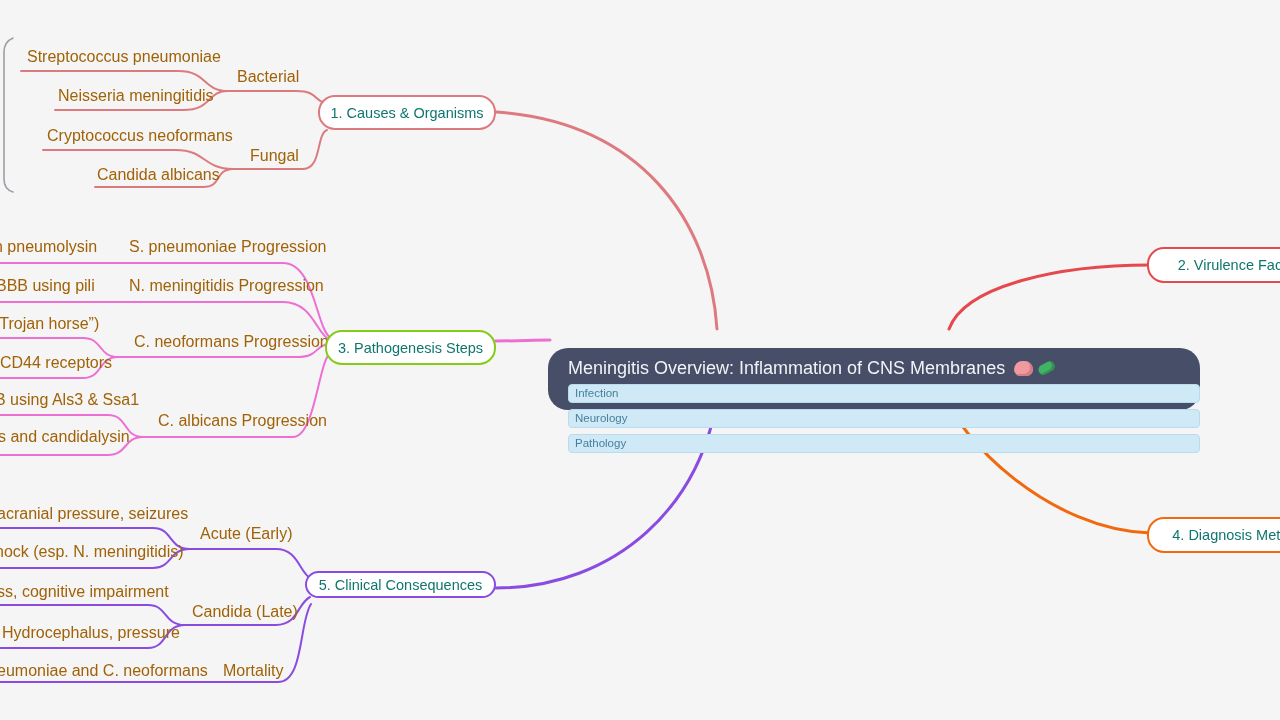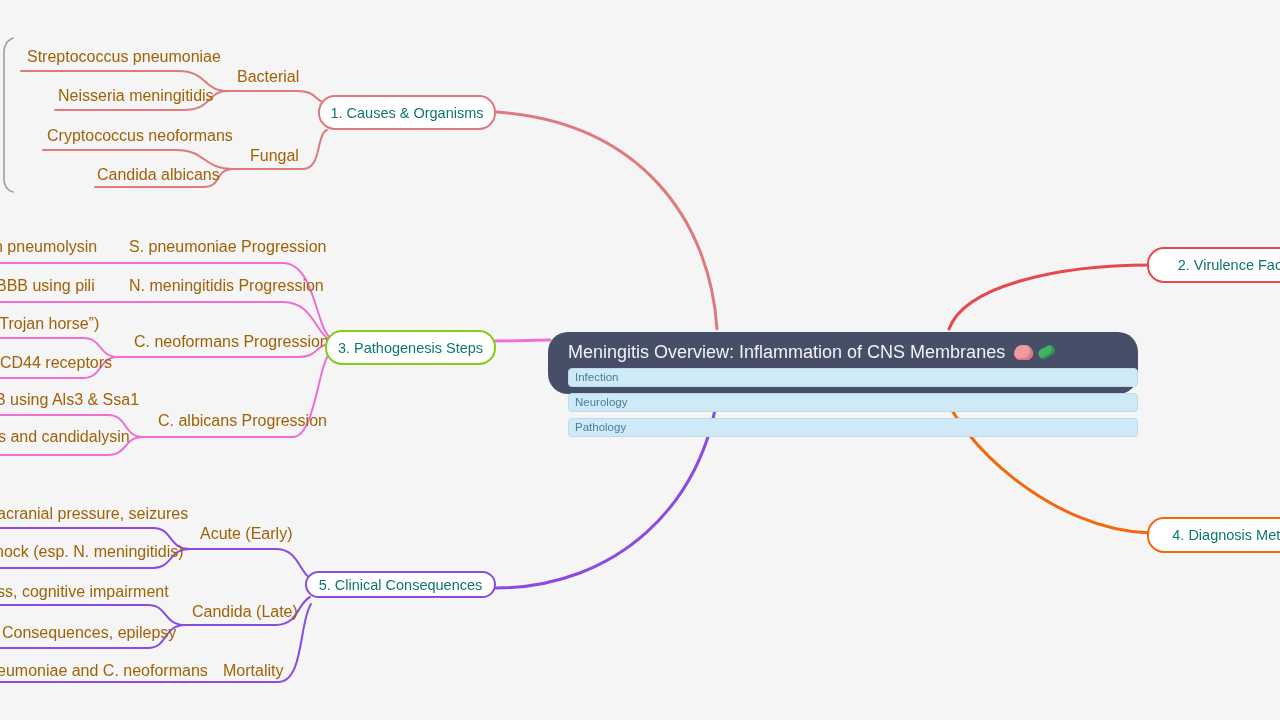--- a/index.html
+++ b/index.html
@@ -17,21 +17,21 @@
   }
   .nodebox {
     position:absolute; z-index:3;
     background:#ffffff;
     border-radius:17px;
     display:flex; align-items:center; justify-content:center;
     font-size:14.5px; white-space:nowrap; color:#0f766e;
   }
   .central {
     position:absolute; z-index:3;
-    left:548px; top:332px; width:590px; height:62px;
+    left:548px; top:348px; width:652px; height:62px;
     background:#474e68; border-radius:20px;
     padding:8px 0 16px 20px;
   }
   .central-title {
     color:#f2f3f6; font-size:18px; line-height:24px; white-space:nowrap;
     display:flex; align-items:center; gap:5px;
   }
   .icon-brain {
     display:inline-block; width:19px; height:15px; margin-left:4px;
     background:#ef9aa0; border-radius:9px 9px 7px 7px;
@@ -88,21 +88,21 @@
 <div class="lbl" style="left:0px; top:355px;">CD44 receptors</div>
 <div class="lbl" style="left:-5px; top:392px;">B using Als3 &amp; Ssa1</div>
 <div class="lbl" style="left:158px; top:413px;">C. albicans Progression</div>
 <div class="lbl" style="left:-2px; top:429px;">s and candidalysin</div>
 
 <div class="lbl" style="left:-3px; top:506px;">acranial pressure, seizures</div>
 <div class="lbl" style="left:200px; top:526px;">Acute (Early)</div>
 <div class="lbl" style="left:-5px; top:544px;">hock (esp. N. meningitidis)</div>
 <div class="lbl" style="left:-3px; top:584px;">ss, cognitive impairment</div>
 <div class="lbl" style="left:192px; top:604px;">Candida (Late)</div>
-<div class="lbl" style="left:2px; top:625px;">Consequences, epilepsy</div>
+<div class="lbl" style="left:2px; top:625px;">Hydrocephalus, pressure</div>
 <div class="lbl" style="left:-3px; top:663px;">eumoniae and C. neoformans</div>
 <div class="lbl" style="left:223px; top:663px;">Mortality</div>
 
 <div class="nodebox" style="left:318px; top:95px; width:178px; height:35px; border:2px solid #dd7a7e;">
   <span>1. Causes &amp; Organisms</span>
 </div>
 
 <div class="nodebox" style="left:1147px; top:247px; width:190px; height:36px; border:2.5px solid #e5484d;">
   <span>2. Virulence Factors</span>
 </div>

